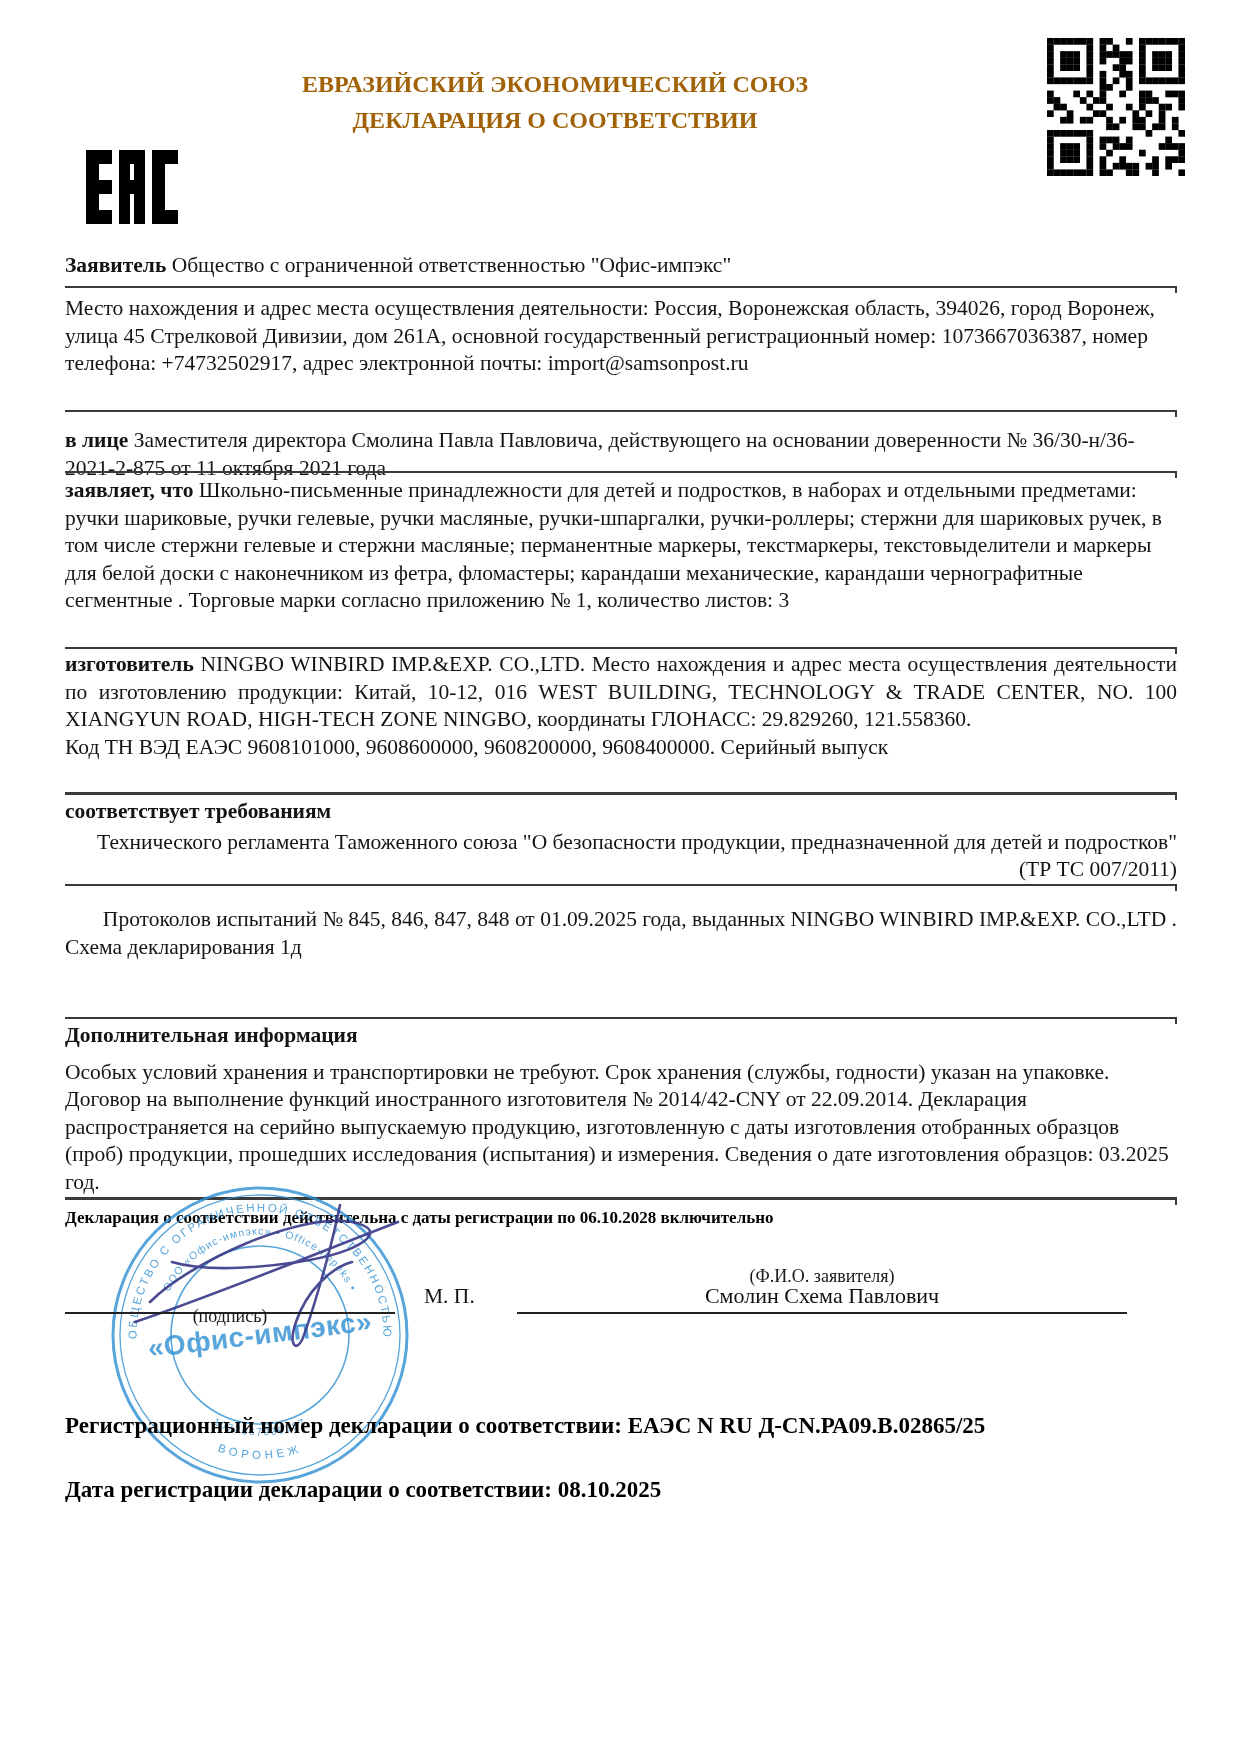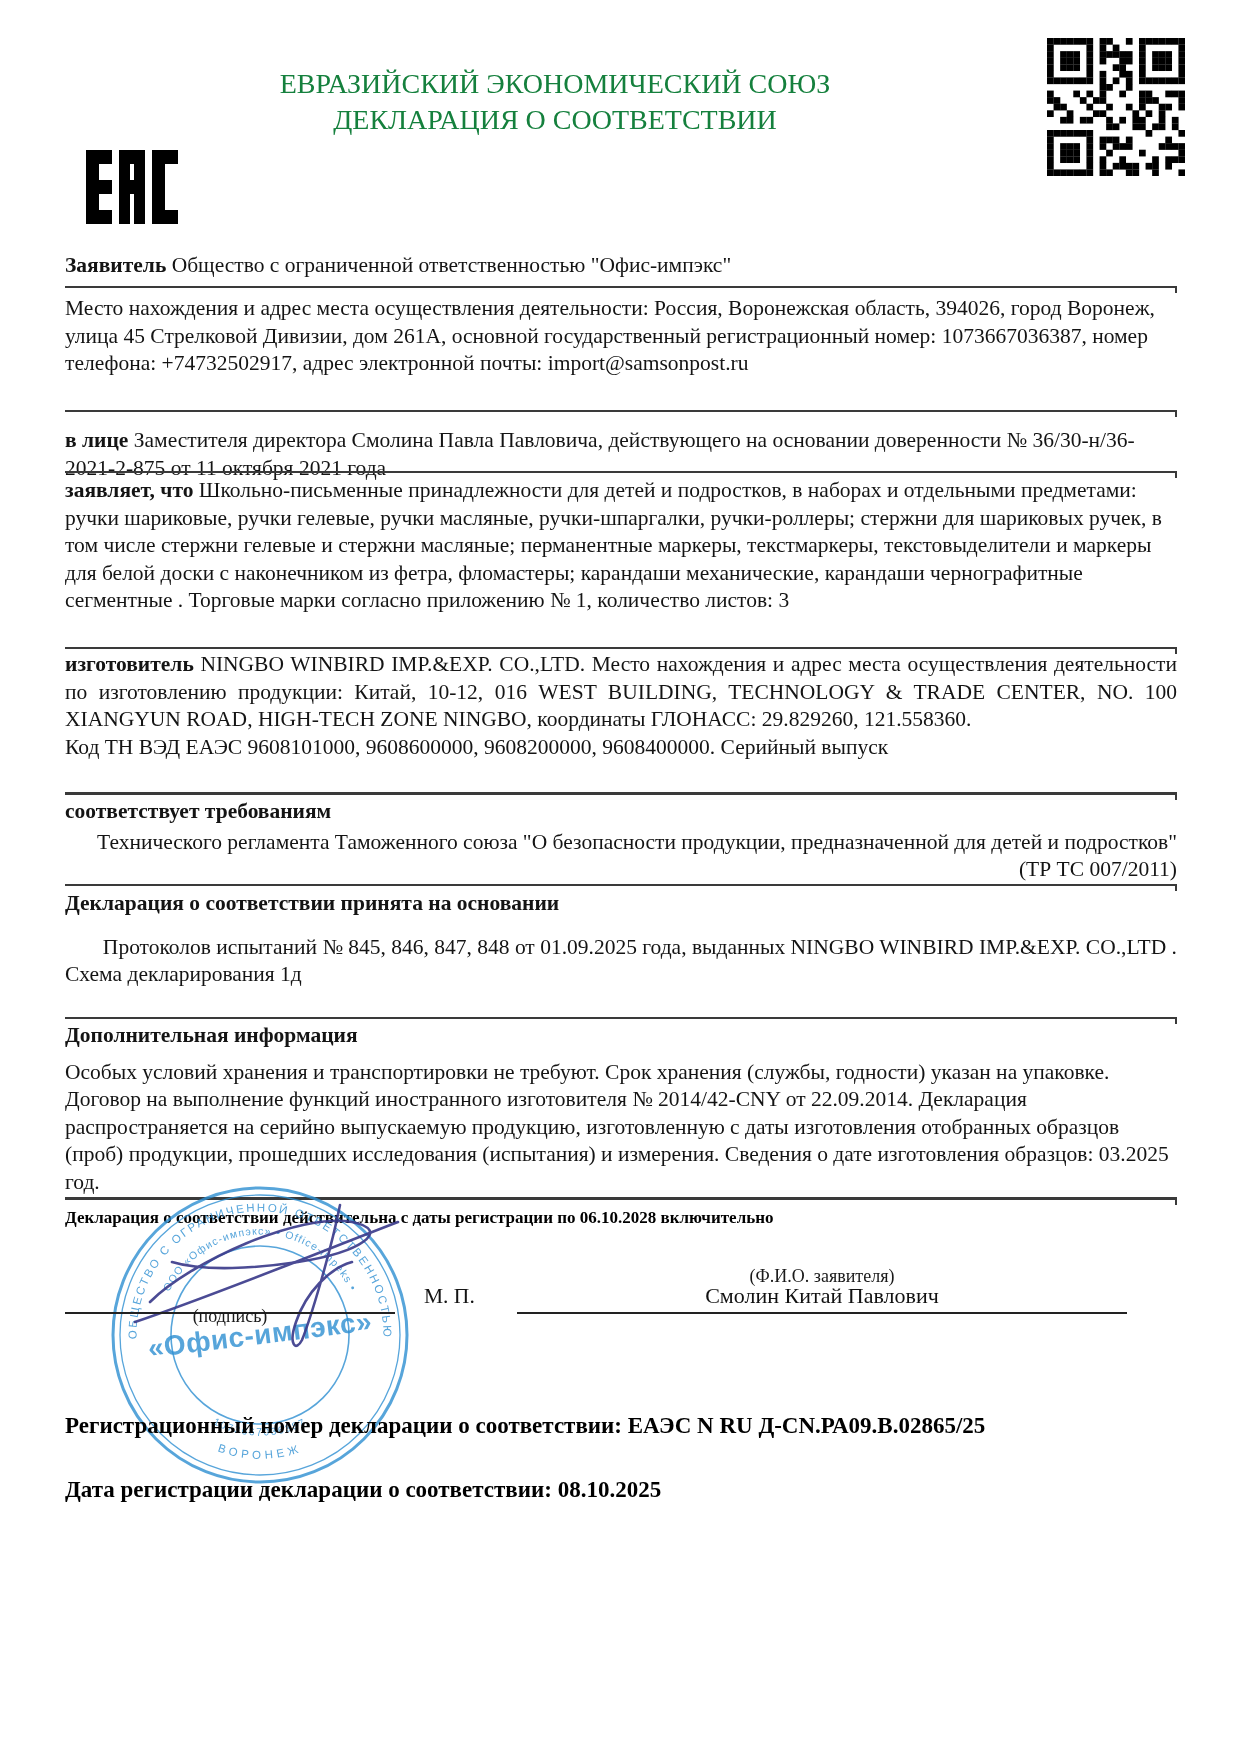--- a/index.html
+++ b/index.html
@@ -2,21 +2,21 @@
 <html><head>
 <meta charset="utf-8">
 <style>
   html,body{margin:0;padding:0;background:#fff;}
   #page{
     position:relative;width:1241px;height:1755px;background:#ffffff;
     font-family:"Liberation Serif","DejaVu Serif",serif;color:#111;overflow:hidden;
   }
   .abs{position:absolute;}
   .title{
-    left:65px;width:980px;text-align:center;font-weight:normal;font-size:28px;line-height:36px;color:#15803d;
+    left:65px;width:980px;text-align:center;font-weight:bold;font-size:24px;line-height:36px;color:#a16207;
   }
   .body-text{font-size:21.5px;line-height:27.5px;color:#141414;}
   .lead{font-weight:bold;}
   .rule{left:65px;width:1112px;height:0;border-top:2px solid #3a3a3a;}
   .rule::after{content:"";position:absolute;right:0;top:0;width:2px;height:5px;background:#3a3a3a;}
   .just{text-align:justify;}
   .boldline{font-weight:bold;font-size:17px;line-height:27.5px;color:#000;}
   .footline{font-weight:bold;font-size:23px;line-height:28px;color:#000;}
   .sigline{border-top:2px solid #222;height:0;}
   .caption{font-size:18px;text-align:center;color:#1a1a1a;}
@@ -306,21 +306,20 @@
   </div>
   <div class="abs rule" style="top:792px;border-top-width:3px;"></div>
 
   <div class="abs body-text" style="left:65px;top:798px;width:1112px;">
     <p class="lead">соответствует требованиям</p>
     <p style="margin-top:3px;text-align:right;">Технического регламента Таможенного союза "О безопасности продукции, предназначенной для детей и подростков" (ТР ТС 007/2011)</p>
   </div>
   <div class="abs rule" style="top:884px;"></div>
 
   <div class="abs body-text" style="left:65px;top:890px;width:1112px;">
-    <p class="lead">Декларация о соответствии принята на основании</p>
     <p style="margin-top:16px;text-align:right;">Протоколов испытаний № 845, 846, 847, 848 от 01.09.2025 года, выданных NINGBO WINBIRD IMP.&amp;EXP. CO.,LTD .</p>
     <p>Схема декларирования 1д</p>
   </div>
   <div class="abs rule" style="top:1017px;"></div>
 
   <div class="abs body-text" style="left:65px;top:1022px;width:1112px;">
     <p class="lead">Дополнительная информация</p>
     <p style="margin-top:9px;">Особых условий хранения и транспортировки не требуют. Срок хранения (службы, годности) указан на упаковке. Договор на выполнение функций иностранного изготовителя № 2014/42-CNY от 22.09.2014. Декларация распространяется на серийно выпускаемую продукцию, изготовленную с даты изготовления отобранных образцов (проб) продукции, прошедших исследования (испытания) и измерения. Сведения о дате изготовления образцов: 03.2025 год.</p>
   </div>
   <div class="abs rule" style="top:1197px;border-top-width:3px;"></div>
@@ -356,20 +355,20 @@
         <path d="M 35 112 C 75 72 185 22 237 32 C 277 40 247 62 183 72 C 143 78 90 82 57 72"></path>
         <path d="M 20 132 C 100 105 215 58 283 32"></path>
         <path d="M 225 15 C 215 65 195 130 187 150 C 181 162 173 155 181 132 C 191 102 215 78 237 72"></path>
       </g>
     </svg>
   </div>
 
   <div class="abs sigline" style="left:65px;top:1312px;width:330px;z-index:3;"></div>
   <div class="abs caption" style="left:65px;top:1306px;width:330px;z-index:3;">(подпись)</div>
   <div class="abs body-text" style="left:424px;top:1283px;z-index:3;">М. П.</div>
-  <div class="abs namecenter" style="left:517px;top:1283px;width:610px;z-index:3;">Смолин Китай Павлович</div>
+  <div class="abs namecenter" style="left:517px;top:1283px;width:610px;z-index:3;">Смолин Схема Павлович</div>
   <div class="abs sigline" style="left:517px;top:1312px;width:610px;z-index:3;"></div>
   <div class="abs caption" style="left:517px;top:1266px;width:610px;z-index:3;">(Ф.И.О. заявителя)</div>
 
   <div class="abs footline" style="left:65px;top:1412px;width:1112px;z-index:3;">Регистрационный номер декларации о соответствии: ЕАЭС N RU Д-CN.РА09.В.02865/25</div>
   <div class="abs footline" style="left:65px;top:1476px;width:1112px;z-index:3;">Дата регистрации декларации о соответствии: 08.10.2025</div>
 
 </div>
 
 </body></html>

